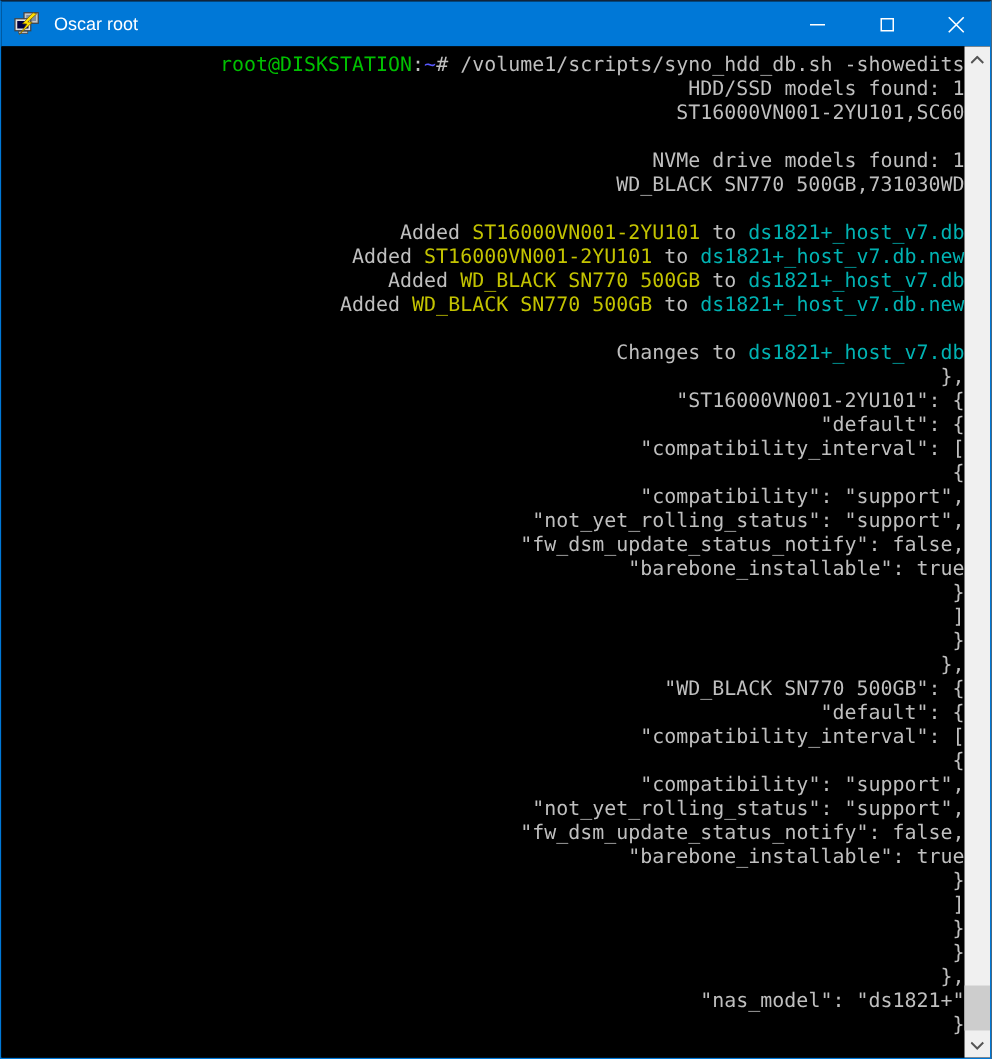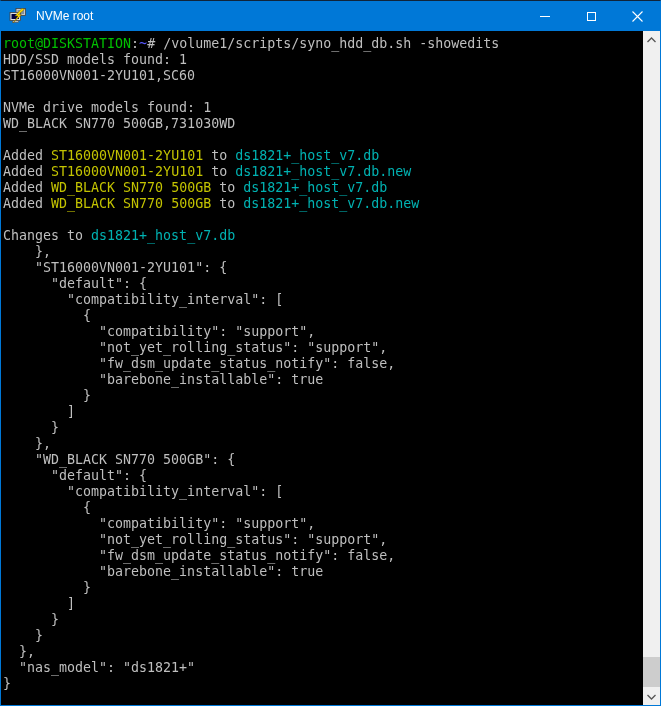--- a/index.html
+++ b/index.html
@@ -32,21 +32,21 @@
   .glyph-min { width:10px; height:1px; background:#ffffff; display:block; }
   .glyph-max { width:9px; height:9px; border:1px solid #ffffff; display:block; }
   .win-body { flex:1; display:flex; min-height:0; background:#000; }
   .terminal {
     flex:1; overflow:hidden;
     padding:5px 0 0 2px;
     font:13.3px/16px "DejaVu Sans Mono", "Liberation Mono", monospace;
     color:#bfbfbf;
     white-space:pre;
   }
-  .term-line { height:16px; white-space:pre; }
+  .term-line { height:16px; white-space:pre;text-align:right; }
   .scrollbar {
     width:17px; flex:0 0 17px;
     background:#f0f0f0;
     display:flex; flex-direction:column;
   }
   .sb-btn {
     height:17px; flex:0 0 17px;
     display:flex; align-items:center; justify-content:center;
   }
   .sb-track { flex:1; position:relative; }
@@ -63,21 +63,21 @@
     <span class="app-icon">
       <svg width="18" height="16" viewBox="0 0 18 16">
         <rect x="7" y="0.5" width="9.5" height="7" fill="#c8c8c8" stroke="#404040" stroke-width="0.8"></rect>
         <rect x="8.5" y="2" width="6.5" height="4" fill="#8090a0"></rect>
         <rect x="1" y="4.5" width="10.5" height="8" fill="#e0e0e0" stroke="#404040" stroke-width="0.8"></rect>
         <rect x="2.5" y="6" width="7.5" height="5" fill="#000040"></rect>
         <rect x="3.5" y="12.8" width="6" height="1.6" fill="#c0c0c0" stroke="#404040" stroke-width="0.5"></rect>
         <polygon points="13,0.5 6,7.8 9,8 4,15 12.5,6.8 9.5,6.6 15.5,1.2" fill="#ffe000" stroke="#7a5c00" stroke-width="0.5"></polygon>
       </svg>
     </span>
-    <span class="title">NVMe root</span>
+    <span class="title">Oscar root</span>
     <div class="controls">
       <div class="ctl">
         <span class="glyph-min"></span>
       </div>
       <div class="ctl">
         <span class="glyph-max"></span>
       </div>
       <div class="ctl">
         <svg width="11" height="11" viewBox="0 0 11 11">
           <path d="M0.5,0.5 L10.5,10.5 M10.5,0.5 L0.5,10.5" stroke="#ffffff" stroke-width="1.1" fill="none"></path>

